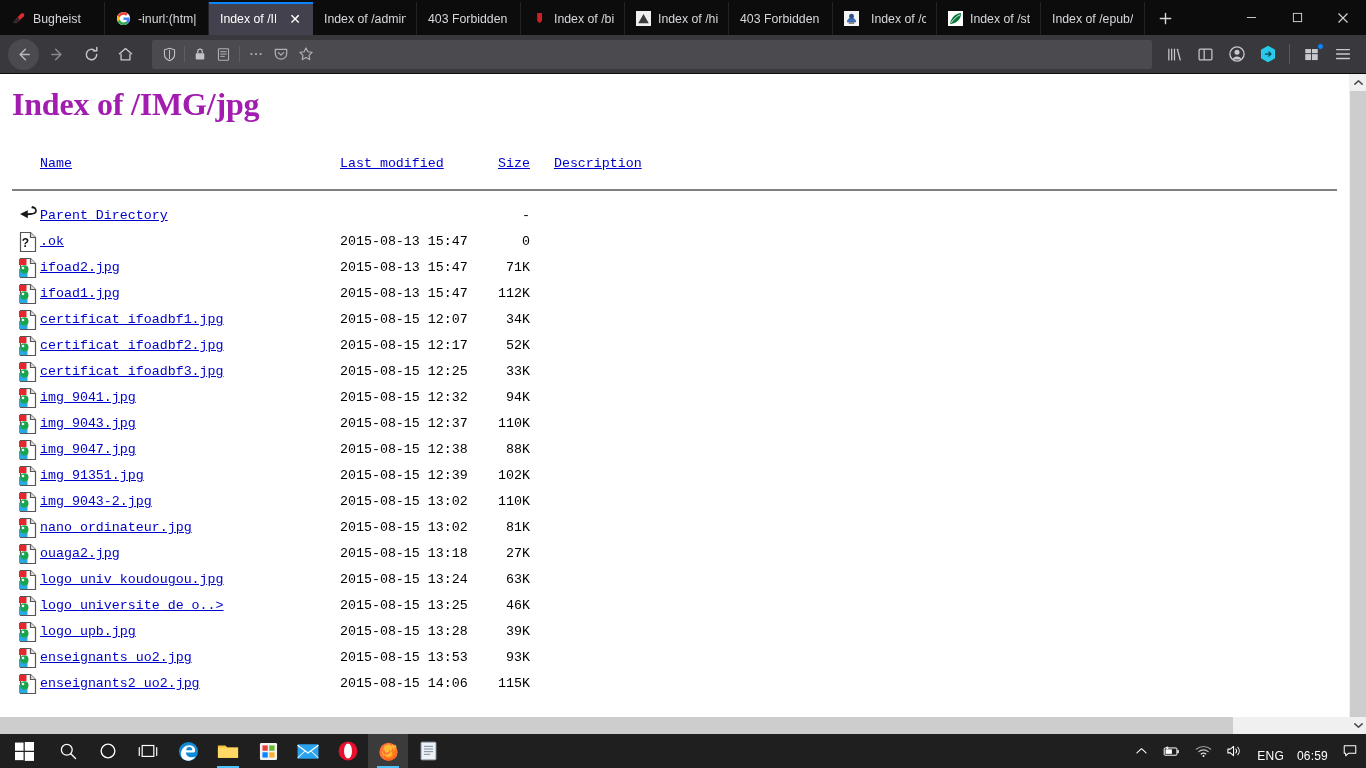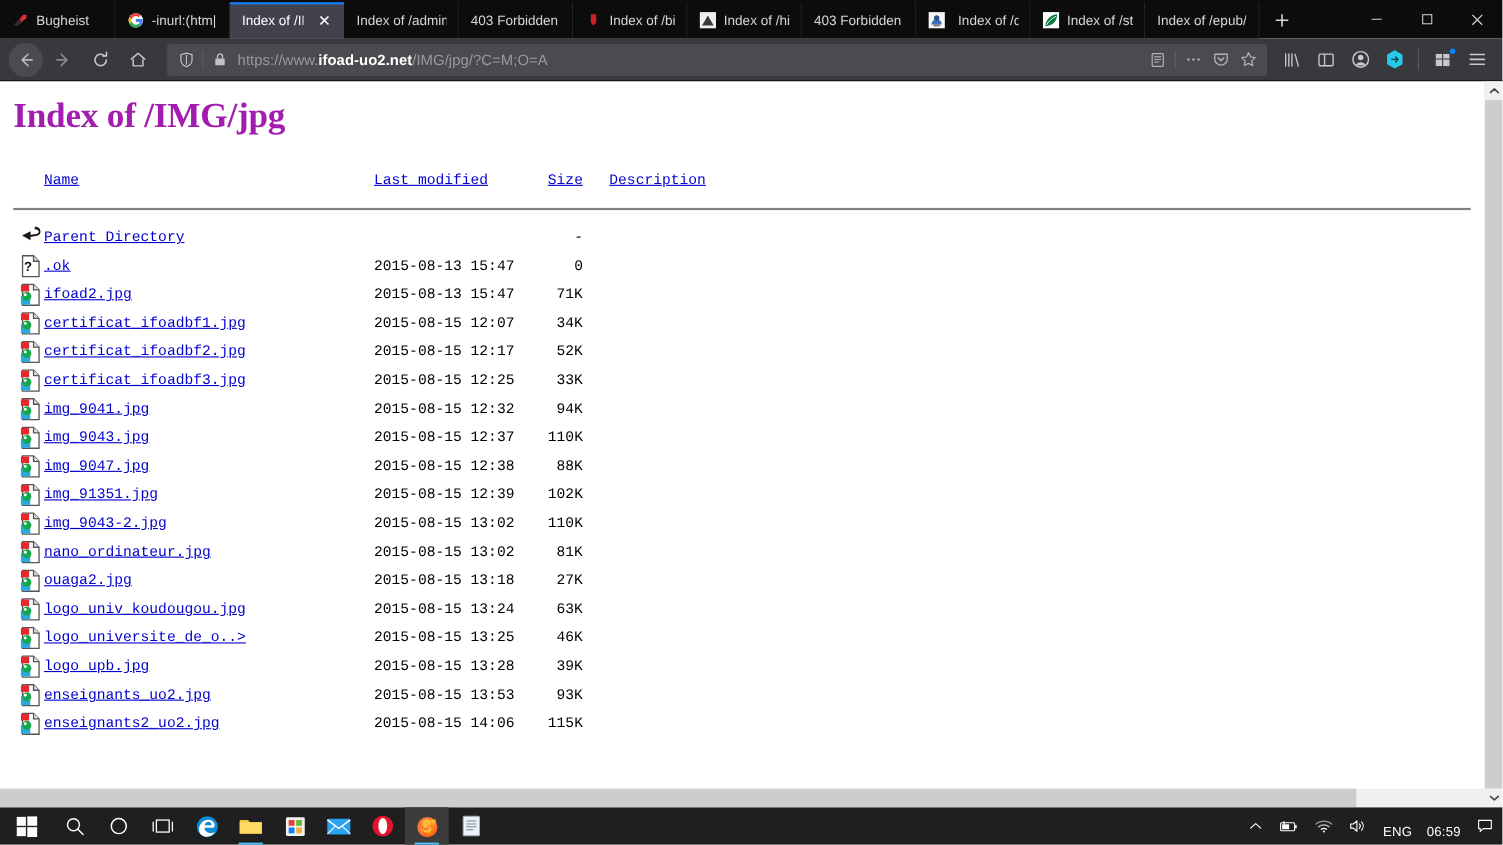--- a/index.html
+++ b/index.html
@@ -366,23 +366,20 @@
             <path d="M8 3.1v9.6" stroke="#c3c3c7" stroke-width="1.05"></path>
           </svg>
       </div>
       <div class="urlsep"></div>
       <div class="urlicon">
         <svg width="14" height="14" viewBox="0 0 16 16">
             <rect x="3.1" y="7" width="9.8" height="7.2" rx="1" fill="#c3c3c7"></rect>
             <path d="M5.4 7V4.9a2.6 2.6 0 015.2 0V7" stroke="#c3c3c7" stroke-width="1.45" fill="none"></path>
           </svg>
       </div>
-      <div class="urltext">
-        <span>https://www.</span><b>ifoad-uo2.net</b><span>/IMG/jpg/?C=M;O=A</span>
-      </div>
       <div class="urlbtn">
         <svg width="15" height="15" viewBox="0 0 16 16">
             <rect x="2.6" y="1.8" width="10.8" height="12.4" rx="1" stroke="#b1b1b3" stroke-width="1.15" fill="none"></rect>
             <path d="M5 5h6M5 7.5h6M5 10h4" stroke="#b1b1b3" stroke-width="1.05" stroke-linecap="round"></path>
           </svg>
       </div>
       <div class="urlsep"></div>
       <div class="urlbtn">
         <svg width="16" height="16" viewBox="0 0 16 16">
             <circle cx="3.4" cy="8" r="1.12" fill="#b1b1b3"></circle>
@@ -500,20 +497,34 @@
             </tr>
             <tr>
               <td class="c-icon"><svg class="ico" viewBox="0 0 20 22">
                   <path d="M2.5 1.5h10l5 5v14h-15z" fill="#ffffff" stroke="#555" stroke-width="1.2"></path>
                   <path d="M12.5 1.5v5h5" fill="#e2e2e2" stroke="#555" stroke-width="1.2"></path>
                   <rect x="1" y="2" width="7.5" height="6" fill="#e8272c"></rect>
                   <rect x="1" y="12" width="8.5" height="8" fill="#2aa9e0"></rect>
                   <circle cx="6.4" cy="12.4" r="4.1" fill="#17a64a"></circle>
                   <circle cx="5" cy="11" r="1.3" fill="#ffffff"></circle>
                 </svg></td>
+              <td class="c-name"><a>ifoad1.jpg</a></td>
+              <td class="c-date">2015-08-13 15:47</td>
+              <td class="c-size">112K</td>
+              <td class="c-desc"></td>
+            </tr>
+            <tr>
+              <td class="c-icon"><svg class="ico" viewBox="0 0 20 22">
+                  <path d="M2.5 1.5h10l5 5v14h-15z" fill="#ffffff" stroke="#555" stroke-width="1.2"></path>
+                  <path d="M12.5 1.5v5h5" fill="#e2e2e2" stroke="#555" stroke-width="1.2"></path>
+                  <rect x="1" y="2" width="7.5" height="6" fill="#e8272c"></rect>
+                  <rect x="1" y="12" width="8.5" height="8" fill="#2aa9e0"></rect>
+                  <circle cx="6.4" cy="12.4" r="4.1" fill="#17a64a"></circle>
+                  <circle cx="5" cy="11" r="1.3" fill="#ffffff"></circle>
+                </svg></td>
               <td class="c-name"><a>certificat_ifoadbf1.jpg</a></td>
               <td class="c-date">2015-08-15 12:07</td>
               <td class="c-size">34K</td>
               <td class="c-desc"></td>
             </tr>
             <tr>
               <td class="c-icon"><svg class="ico" viewBox="0 0 20 22">
                   <path d="M2.5 1.5h10l5 5v14h-15z" fill="#ffffff" stroke="#555" stroke-width="1.2"></path>
                   <path d="M12.5 1.5v5h5" fill="#e2e2e2" stroke="#555" stroke-width="1.2"></path>
                   <rect x="1" y="2" width="7.5" height="6" fill="#e8272c"></rect>

